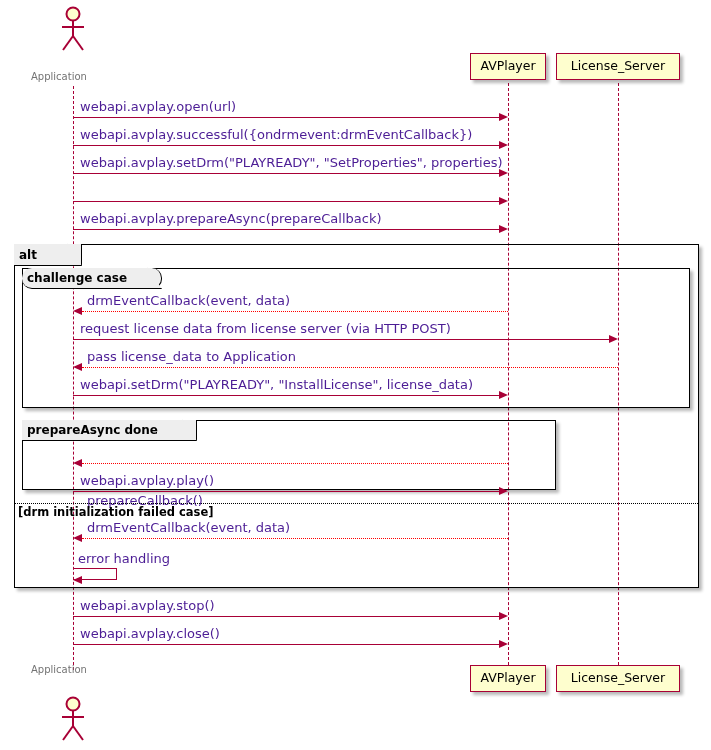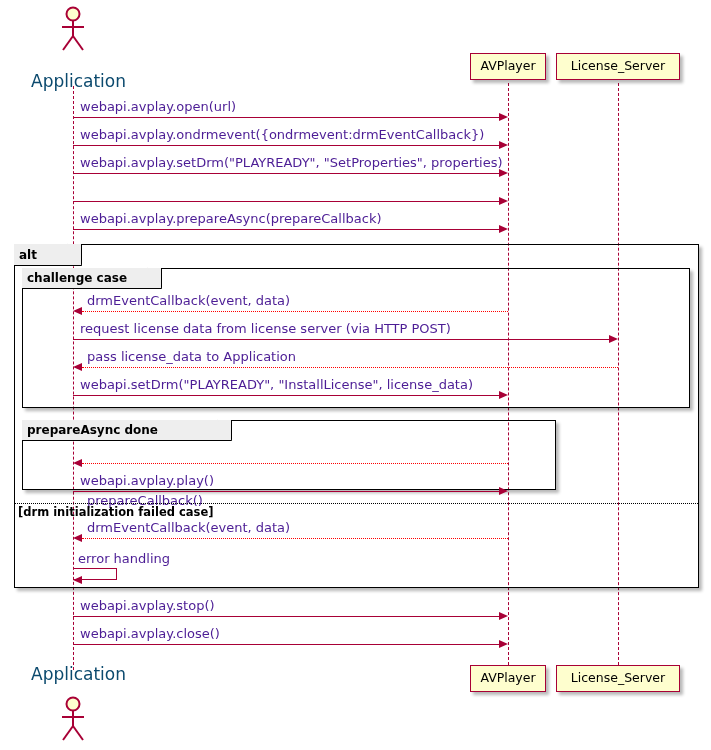--- a/index.html
+++ b/index.html
@@ -12,21 +12,21 @@
 
   
   .pbox{position:absolute;background:#FEFECE;border:1px solid #A80036;
         box-shadow:3px 3px 3px rgba(0,0,0,0.28);
         font-size:12.5px;color:#000;line-height:1;
         display:flex;align-items:center;justify-content:center;
         white-space:nowrap;box-sizing:border-box;}
 
   
   .actor{position:absolute;width:34px;height:46px;}
-  .actor-label{position:absolute;font-size:17px;color:#0c4a6e;white-space:nowrap;}
+  .actor-label{position:absolute;font-size:10px;color:#737373;white-space:nowrap;}
 
   
   .msg-line{position:absolute;height:0;border-top:1px solid #A80036;}
   .msg-line.ret{border-top:1px dotted #FF0000;}
   .arrow-r{position:absolute;width:0;height:0;
            border-top:4.5px solid transparent;border-bottom:4.5px solid transparent;
            border-left:9px solid #A80036;}
   .arrow-l{position:absolute;width:0;height:0;
            border-top:4.5px solid transparent;border-bottom:4.5px solid transparent;
            border-right:9px solid #A80036;}
@@ -80,21 +80,21 @@
     <span>AVPlayer</span>
   </div>
   <div class="pbox" style="left:556px;top:53px;width:124px;height:27px;">
     <span>License_Server</span>
   </div>
 
   <div class="msg-text" style="left:80px;top:100px;">webapi.avplay.open(url)</div>
   <div class="msg-line" style="left:73px;top:117px;width:428px;"></div>
   <div class="arrow-r" style="left:499px;top:112.5px;"></div>
 
-  <div class="msg-text" style="left:80px;top:128px;">webapi.avplay.ondrmevent({ondrmevent:drmEventCallback})</div>
+  <div class="msg-text" style="left:80px;top:128px;">webapi.avplay.successful({ondrmevent:drmEventCallback})</div>
   <div class="msg-line" style="left:73px;top:145px;width:428px;"></div>
   <div class="arrow-r" style="left:499px;top:140.5px;"></div>
 
   <div class="msg-text" style="left:80px;top:156px;">webapi.avplay.setDrm("PLAYREADY", "SetProperties", properties)</div>
   <div class="msg-line" style="left:73px;top:173px;width:428px;"></div>
   <div class="arrow-r" style="left:499px;top:168.5px;"></div>
 
   <div class="msg-line" style="left:73px;top:201px;width:428px;"></div>
   <div class="arrow-r" style="left:499px;top:196.5px;"></div>
 
@@ -102,21 +102,21 @@
   <div class="msg-line" style="left:73px;top:229px;width:428px;"></div>
   <div class="arrow-r" style="left:499px;top:224.5px;"></div>
 
   <div class="frame shadowed" style="left:14px;top:244px;width:685px;height:344px;"></div>
   <div class="frame-hdr" style="left:14px;top:244px;width:68px;height:22px;">
     <span>alt</span>
     <span class="slant"></span>
   </div>
 
   <div class="frame shadowed" style="left:22px;top:268px;width:668px;height:140px;"></div>
-  <div class="frame-hdr" style="left:22px;top:268px;width:140px;height:21px;">
+  <div class="frame-hdr" style="left:22px;top:268px;width:140px;height:21px;border-radius:10px;">
     <span>challenge case</span>
     <span class="slant"></span>
   </div>
 
   <div class="msg-text" style="left:87px;top:294px;">drmEventCallback(event, data)</div>
   <div class="msg-line ret" style="left:82px;top:311px;width:426px;"></div>
   <div class="arrow-l" style="left:73px;top:306.5px;"></div>
 
   <div class="msg-text" style="left:80px;top:322px;">request license data from license server (via HTTP POST)</div>
   <div class="msg-line" style="left:73px;top:339px;width:538px;"></div>
@@ -124,21 +124,21 @@
 
   <div class="msg-text" style="left:87px;top:350px;">pass license_data to Application</div>
   <div class="msg-line ret" style="left:82px;top:367px;width:536px;"></div>
   <div class="arrow-l" style="left:73px;top:362.5px;"></div>
 
   <div class="msg-text" style="left:80px;top:378px;">webapi.setDrm("PLAYREADY", "InstallLicense", license_data)</div>
   <div class="msg-line" style="left:73px;top:395px;width:428px;"></div>
   <div class="arrow-r" style="left:499px;top:390.5px;"></div>
 
   <div class="frame shadowed" style="left:22px;top:420px;width:534px;height:70px;"></div>
-  <div class="frame-hdr" style="left:22px;top:420px;width:210px;height:21px;">
+  <div class="frame-hdr" style="left:22px;top:420px;width:175px;height:21px;">
     <span>prepareAsync done</span>
     <span class="slant"></span>
   </div>
 
   <div class="msg-text" style="left:87px;top:446px;margin-top:48px;">prepareCallback()</div>
   <div class="msg-line ret" style="left:82px;top:463px;width:426px;"></div>
   <div class="arrow-l" style="left:73px;top:458.5px;"></div>
 
   <div class="msg-text" style="left:80px;top:474px;">webapi.avplay.play()</div>
   <div class="msg-line" style="left:73px;top:491px;width:428px;"></div>

